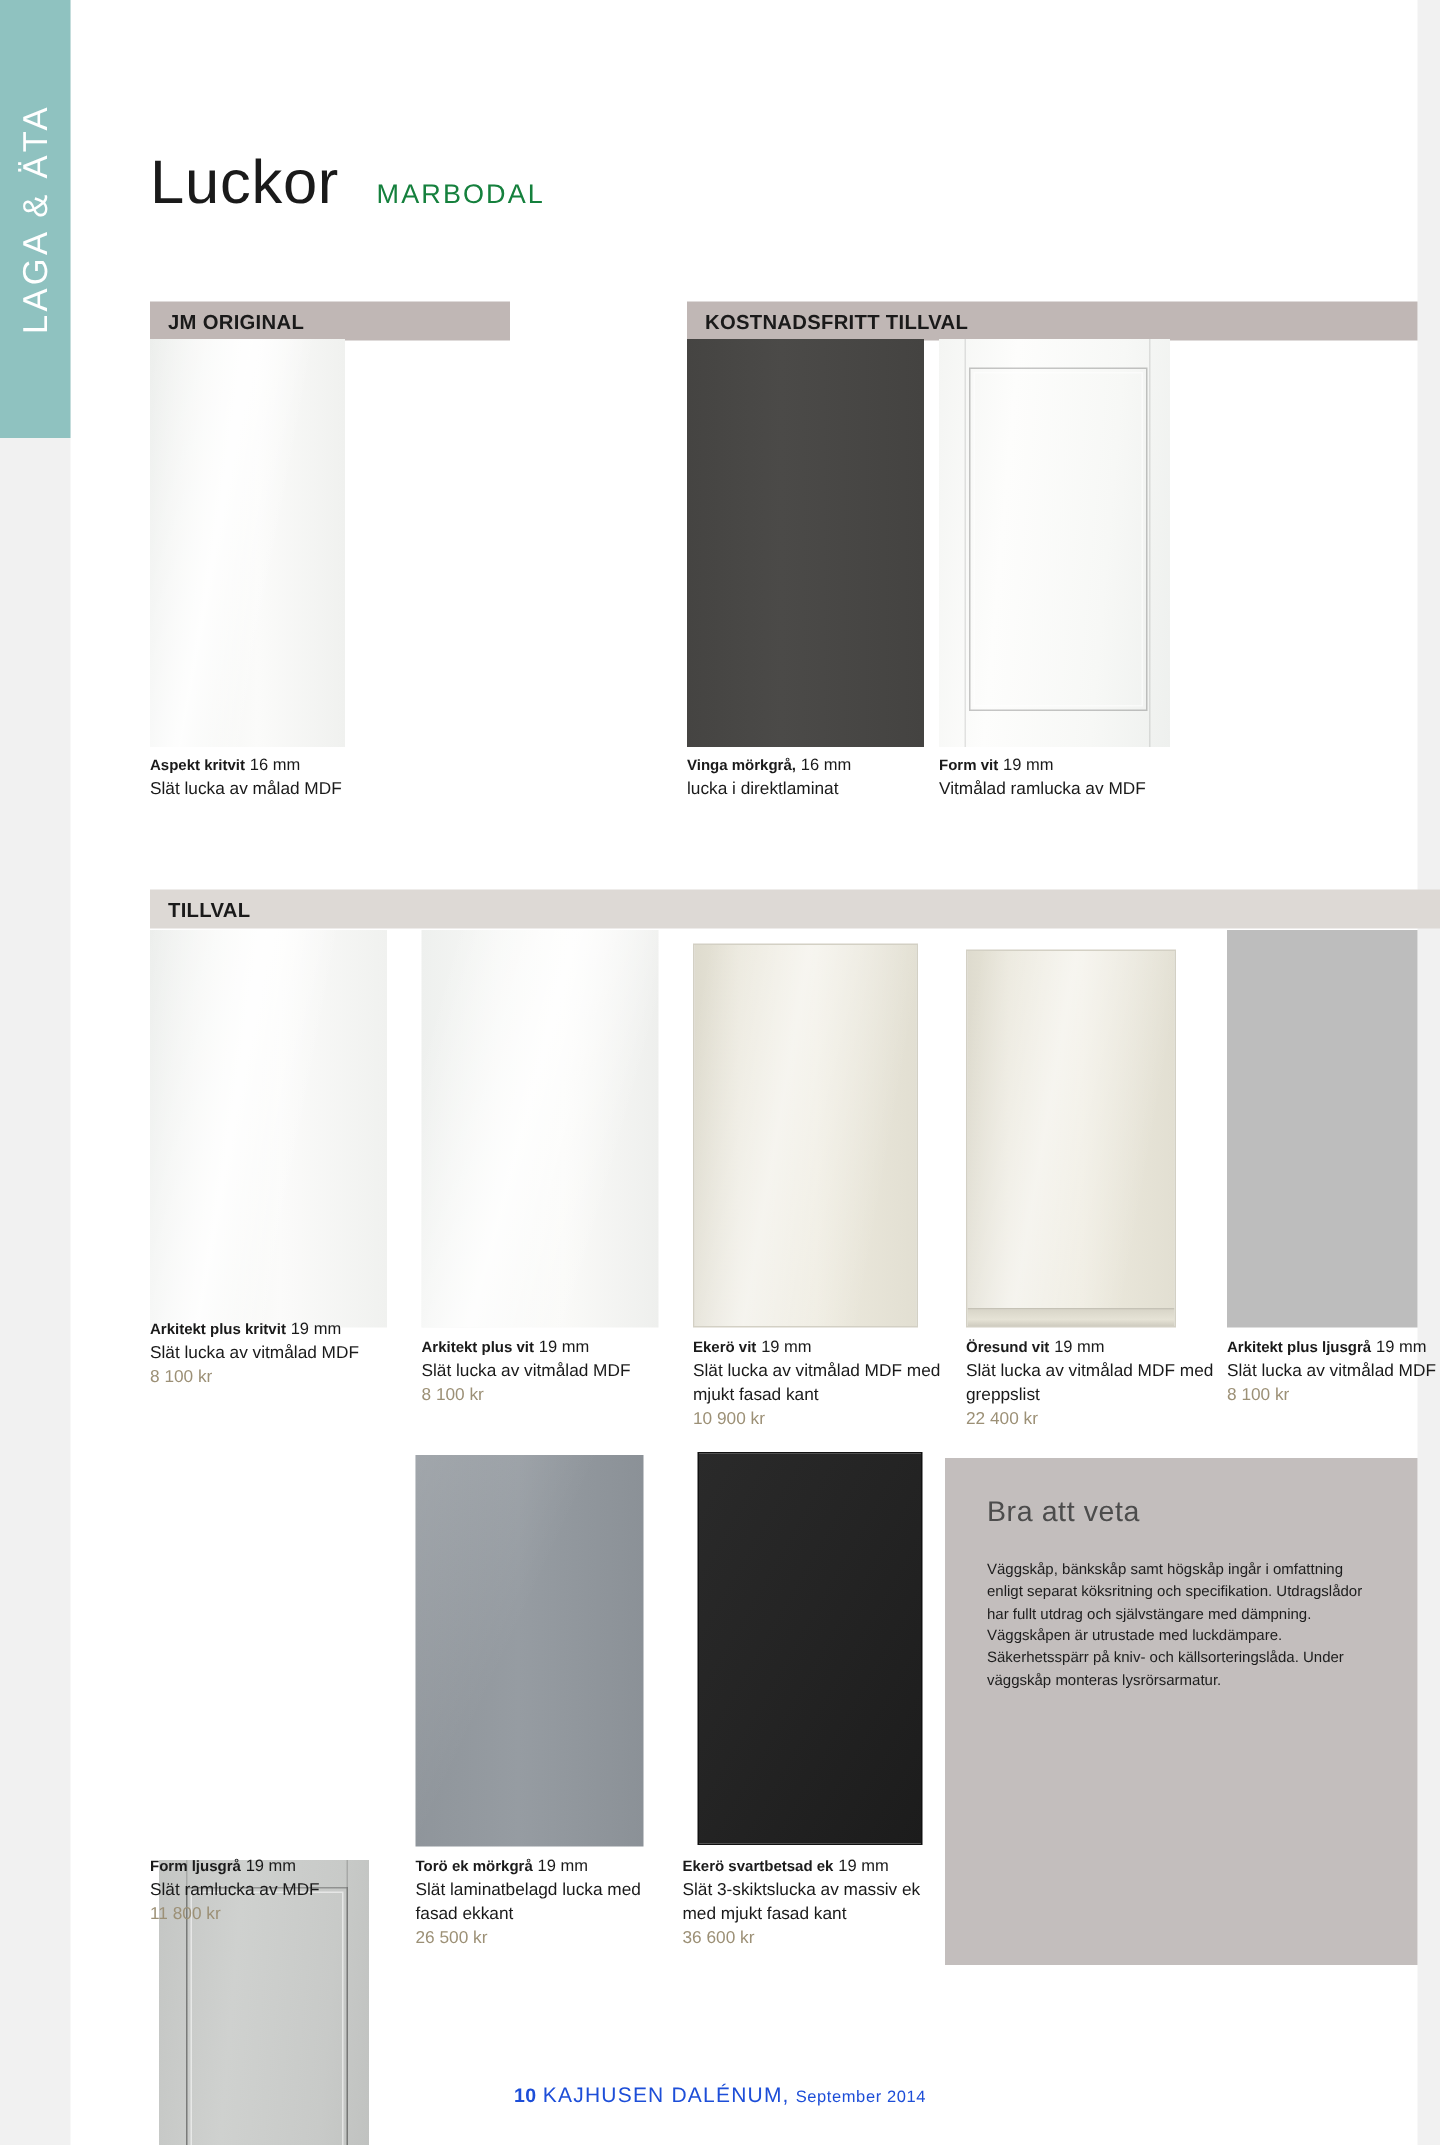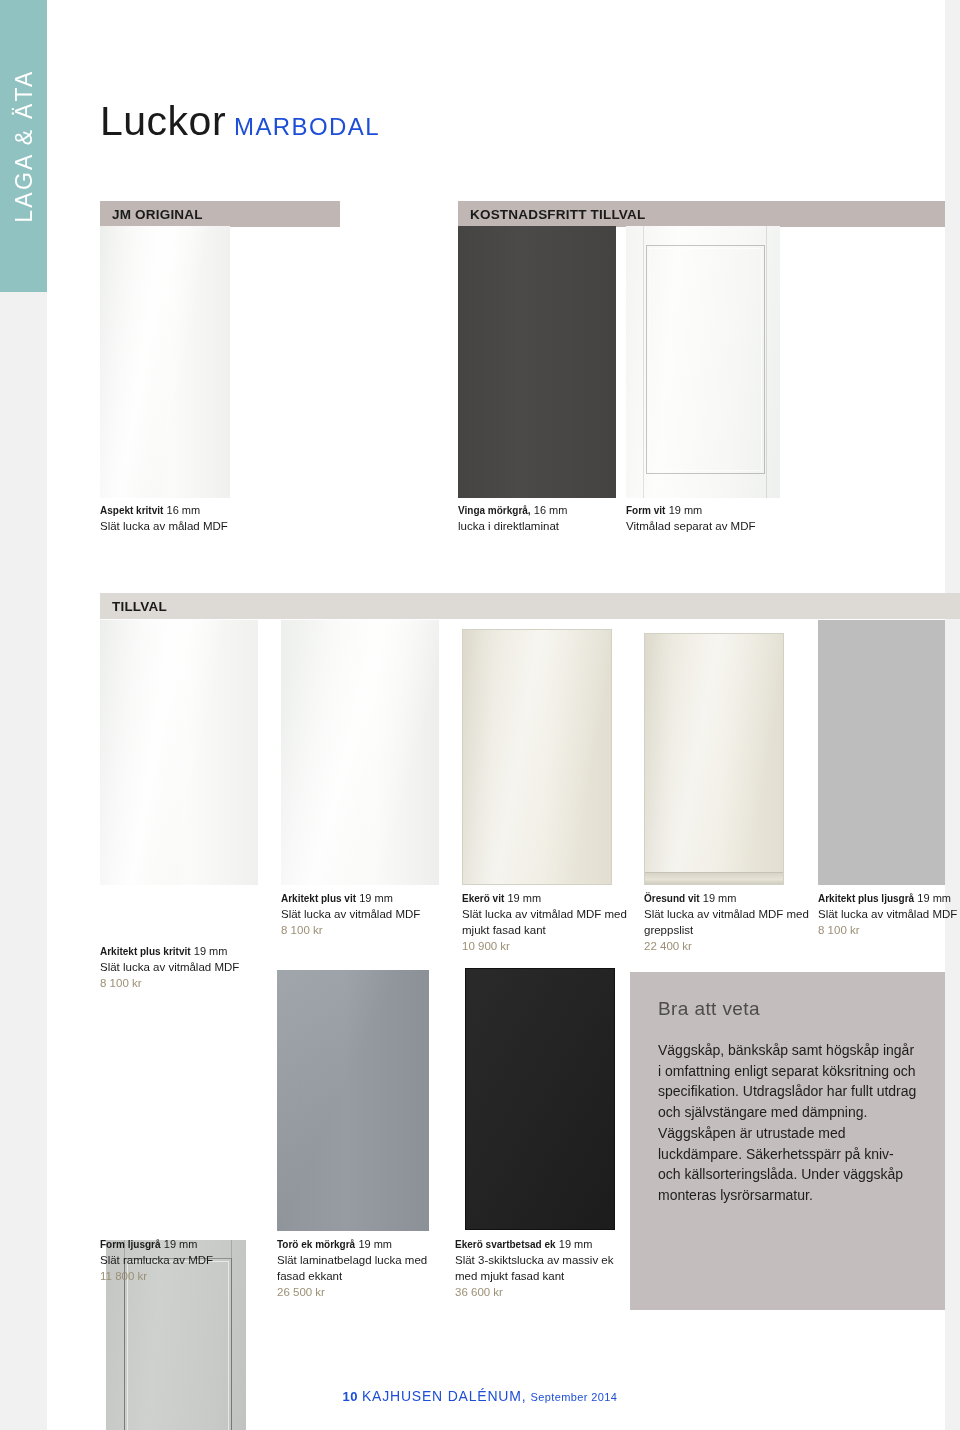--- a/index.html
+++ b/index.html
@@ -36,29 +36,29 @@
     color: #ffffff;
     font-size: 23px;
     letter-spacing: 2.2px;
     font-weight: 300;
     font-family: "Liberation Sans", sans-serif;
   }
 
   
   .title-row {
     position: absolute; left: 100px; top: 98px;
-    display: flex; align-items: baseline; gap: 8px;
+    display: flex; align-items: baseline; gap: 25px;
   }
   .title-main {
     font-size: 41px; font-weight: 300; color: #1a1a1a;
     letter-spacing: 0.5px;
     font-family: "Liberation Sans", sans-serif;
   }
   .title-sub {
-    font-size: 24px; font-weight: 300; color: #1d4ed8;
+    font-size: 18px; font-weight: 300; color: #15803d;
     letter-spacing: 1.4px;
   }
 
   
   .bar {
     position: absolute; height: 26px;
     background: #c0b7b5;
     display: flex; align-items: center; margin-top: 21px;
   }
   .bar span {
@@ -158,21 +158,21 @@
     position: absolute;
     left: 630px; top: 972px; width: 315px; height: 338px;
     background: #c3bebd;
     padding: 26px 28px 0 28px;
   }
   .info-title {
     font-size: 19px; font-weight: 300; color: #4c4c4c;
     letter-spacing: 0.4px; margin-bottom: 20px;
   }
   .info-body {
-    font-size: 14px; color: #1d1d1d; line-height: 1.48;
+    font-size: 10px; color: #1d1d1d; line-height: 1.48;
   }
 
   
   .footer {
     position: absolute; left: 0; top: 1388px; width: 960px;
     text-align: center;
     font-size: 13px; color: #1d4ed8; letter-spacing: 0.4px;
   }
   .footer .pg { font-weight: bold; }
   .footer .bk { font-weight: 300; font-size: 14px; letter-spacing: 0.8px; }
@@ -222,42 +222,42 @@
     <span class="desc">Slät lucka av målad MDF</span>
   </div>
   <div class="label" style="left:458px; top:503px; width:170px;">
     <span class="nm">Vinga mörkgrå,</span>
     <span class="sz">16 mm</span>
     <span class="desc">lucka i direktlaminat</span>
   </div>
   <div class="label" style="left:626px; top:503px; width:180px;">
     <span class="nm">Form vit</span>
     <span class="sz">19 mm</span>
-    <span class="desc">Vitmålad separat av MDF</span>
+    <span class="desc">Vitmålad ramlucka av MDF</span>
   </div>
 
   <div class="door" style="left:100px; top:620px; width:158px; height:265px;">
     <div class="door-inner flat-white"></div>
   </div>
   <div class="door" style="left:281px; top:620px; width:158px; height:265px;">
     <div class="door-inner flat-white2"></div>
   </div>
   <div class="door" style="left:462px; top:629px; width:150px; height:256px;">
     <div class="door-inner flat-cream"></div>
   </div>
   <div class="door" style="left:644px; top:633px; width:140px; height:252px;">
     <div class="door-inner flat-cream">
       <div class="greppslist"></div>
     </div>
   </div>
   <div class="door" style="left:818px; top:620px; width:127px; height:265px;">
     <div class="door-inner flat-lightgrey"></div>
   </div>
 
-  <div class="label" style="left:100px; top:944px; width:165px;">
+  <div class="label" style="left:100px; top:879px; width:165px;">
     <span class="nm">Arkitekt plus kritvit</span>
     <span class="sz">19 mm</span>
     <span class="desc">Slät lucka av vitmålad MDF</span>
     <span class="price">8 100 kr</span>
   </div>
   <div class="label" style="left:281px; top:891px; width:168px;">
     <span class="nm">Arkitekt plus vit</span>
     <span class="sz">19 mm</span>
     <span class="desc">Slät lucka av vitmålad MDF</span>
     <span class="price">8 100 kr</span>

